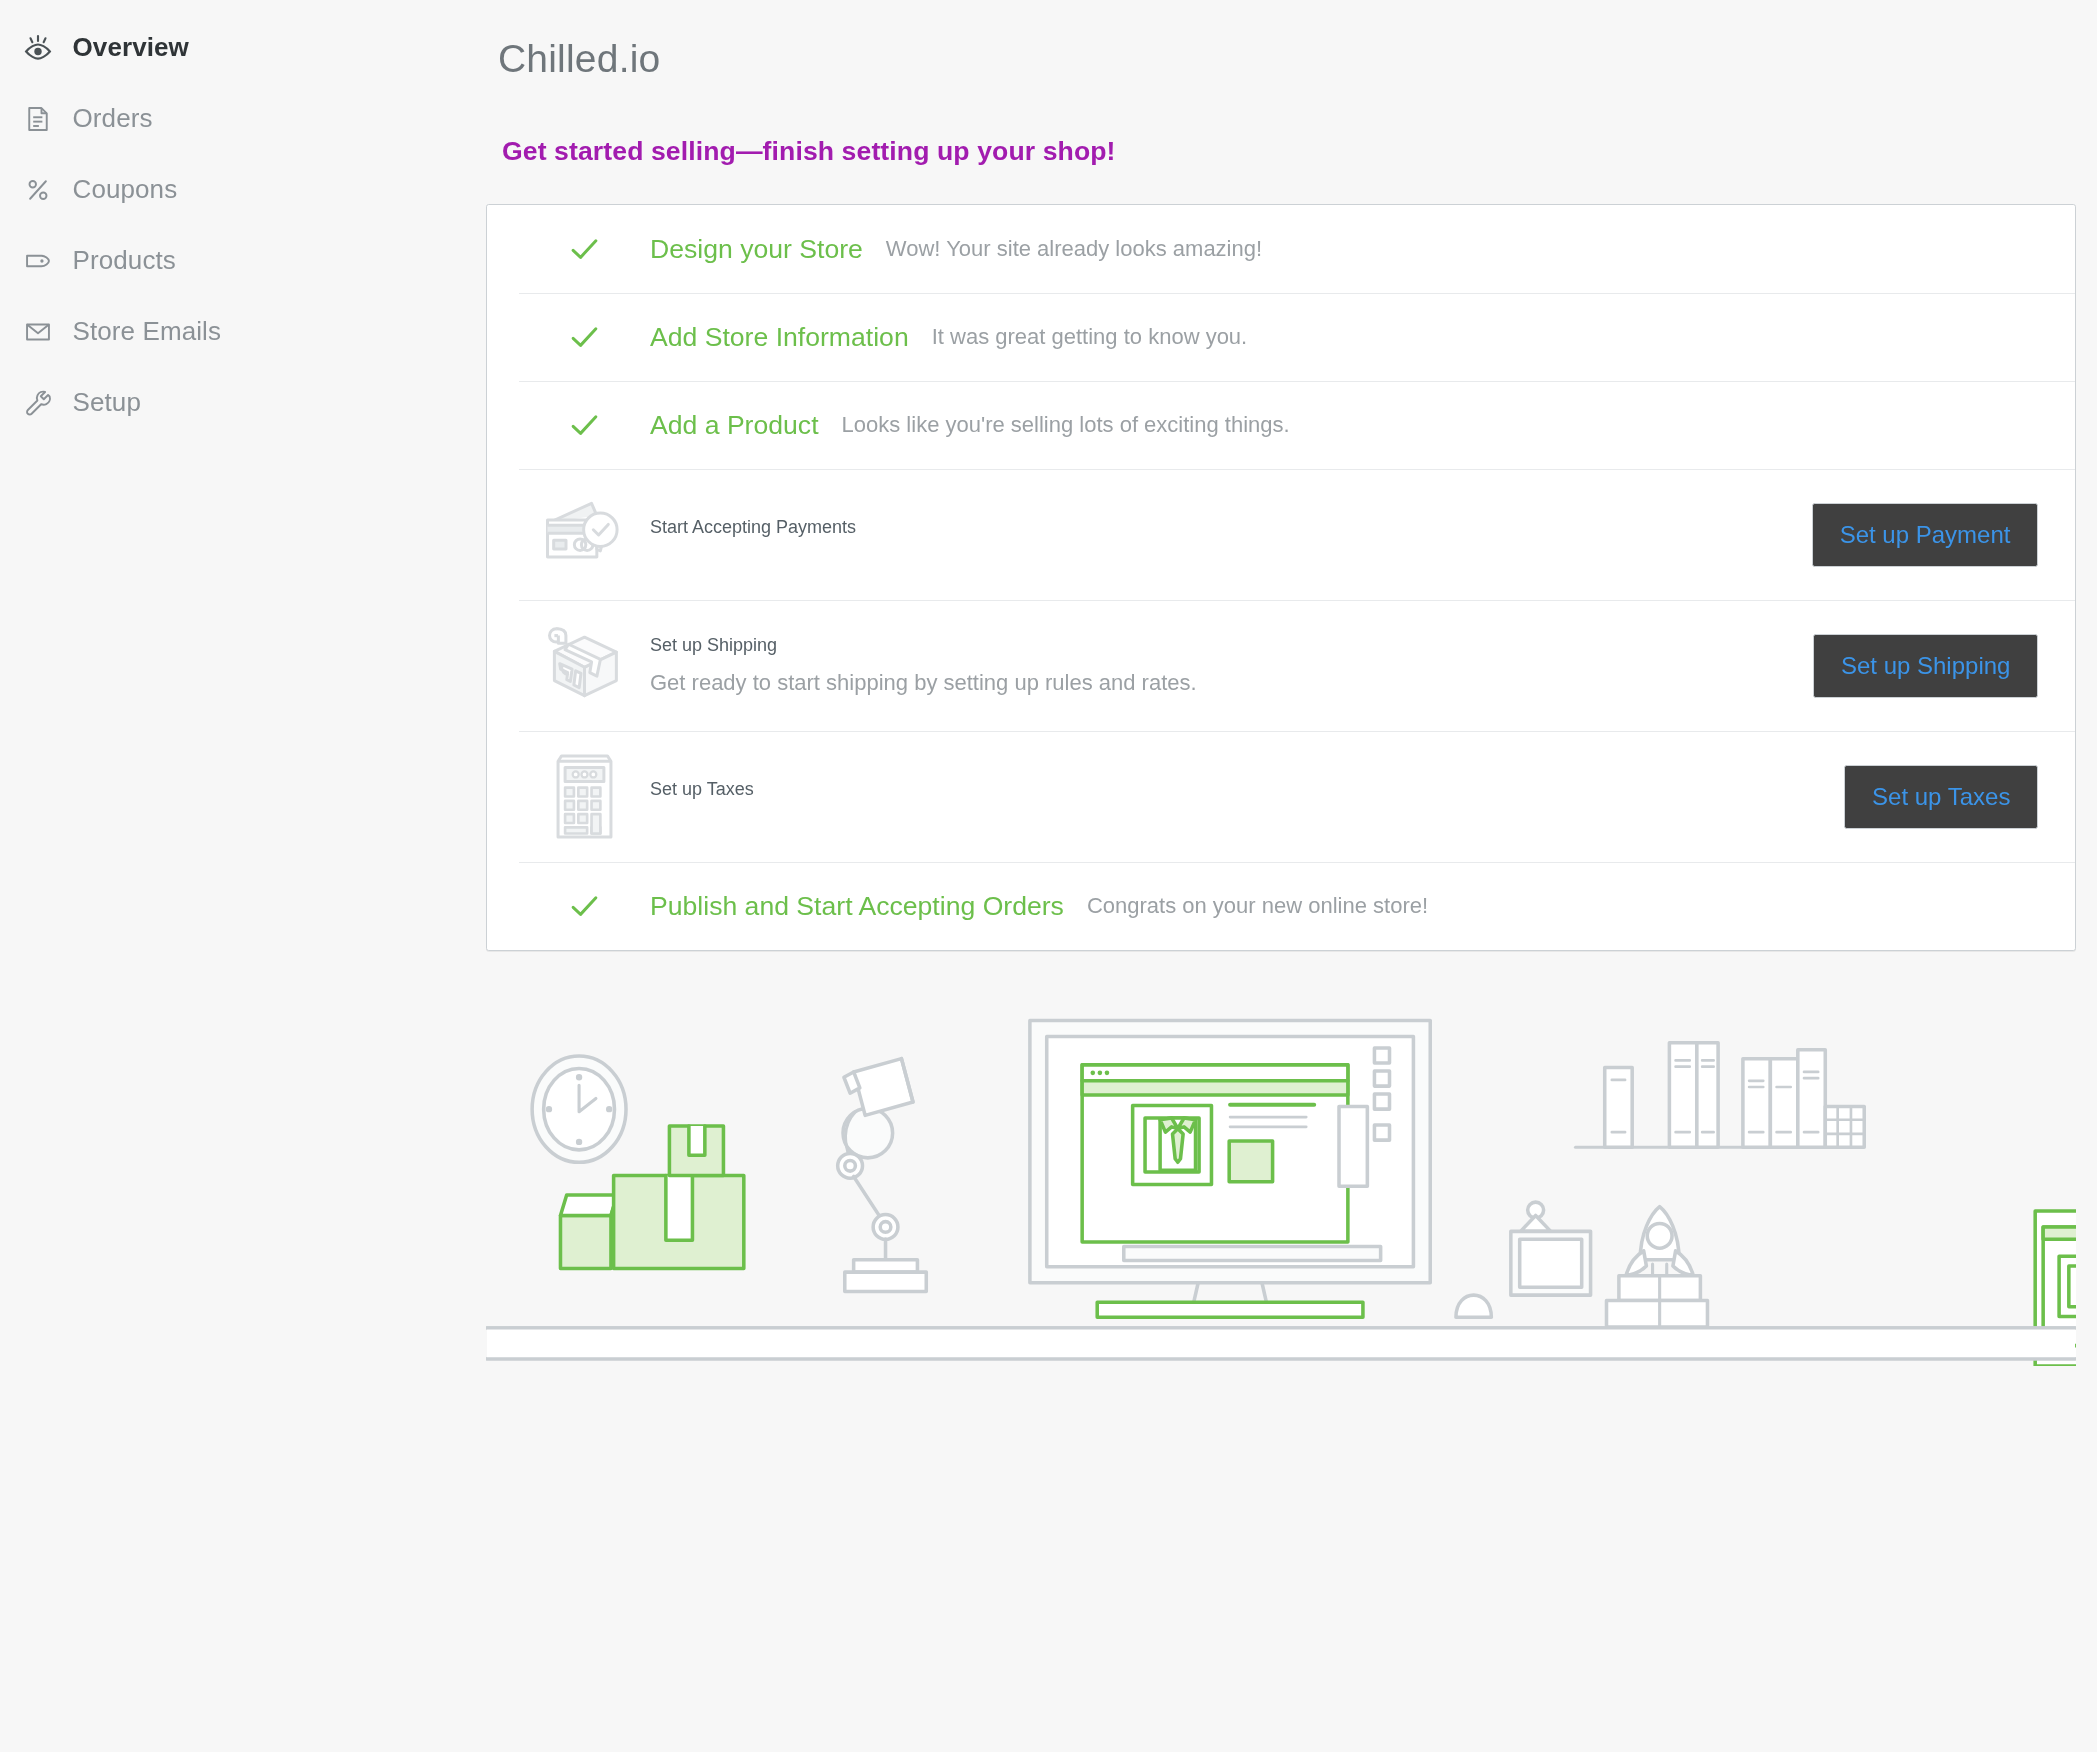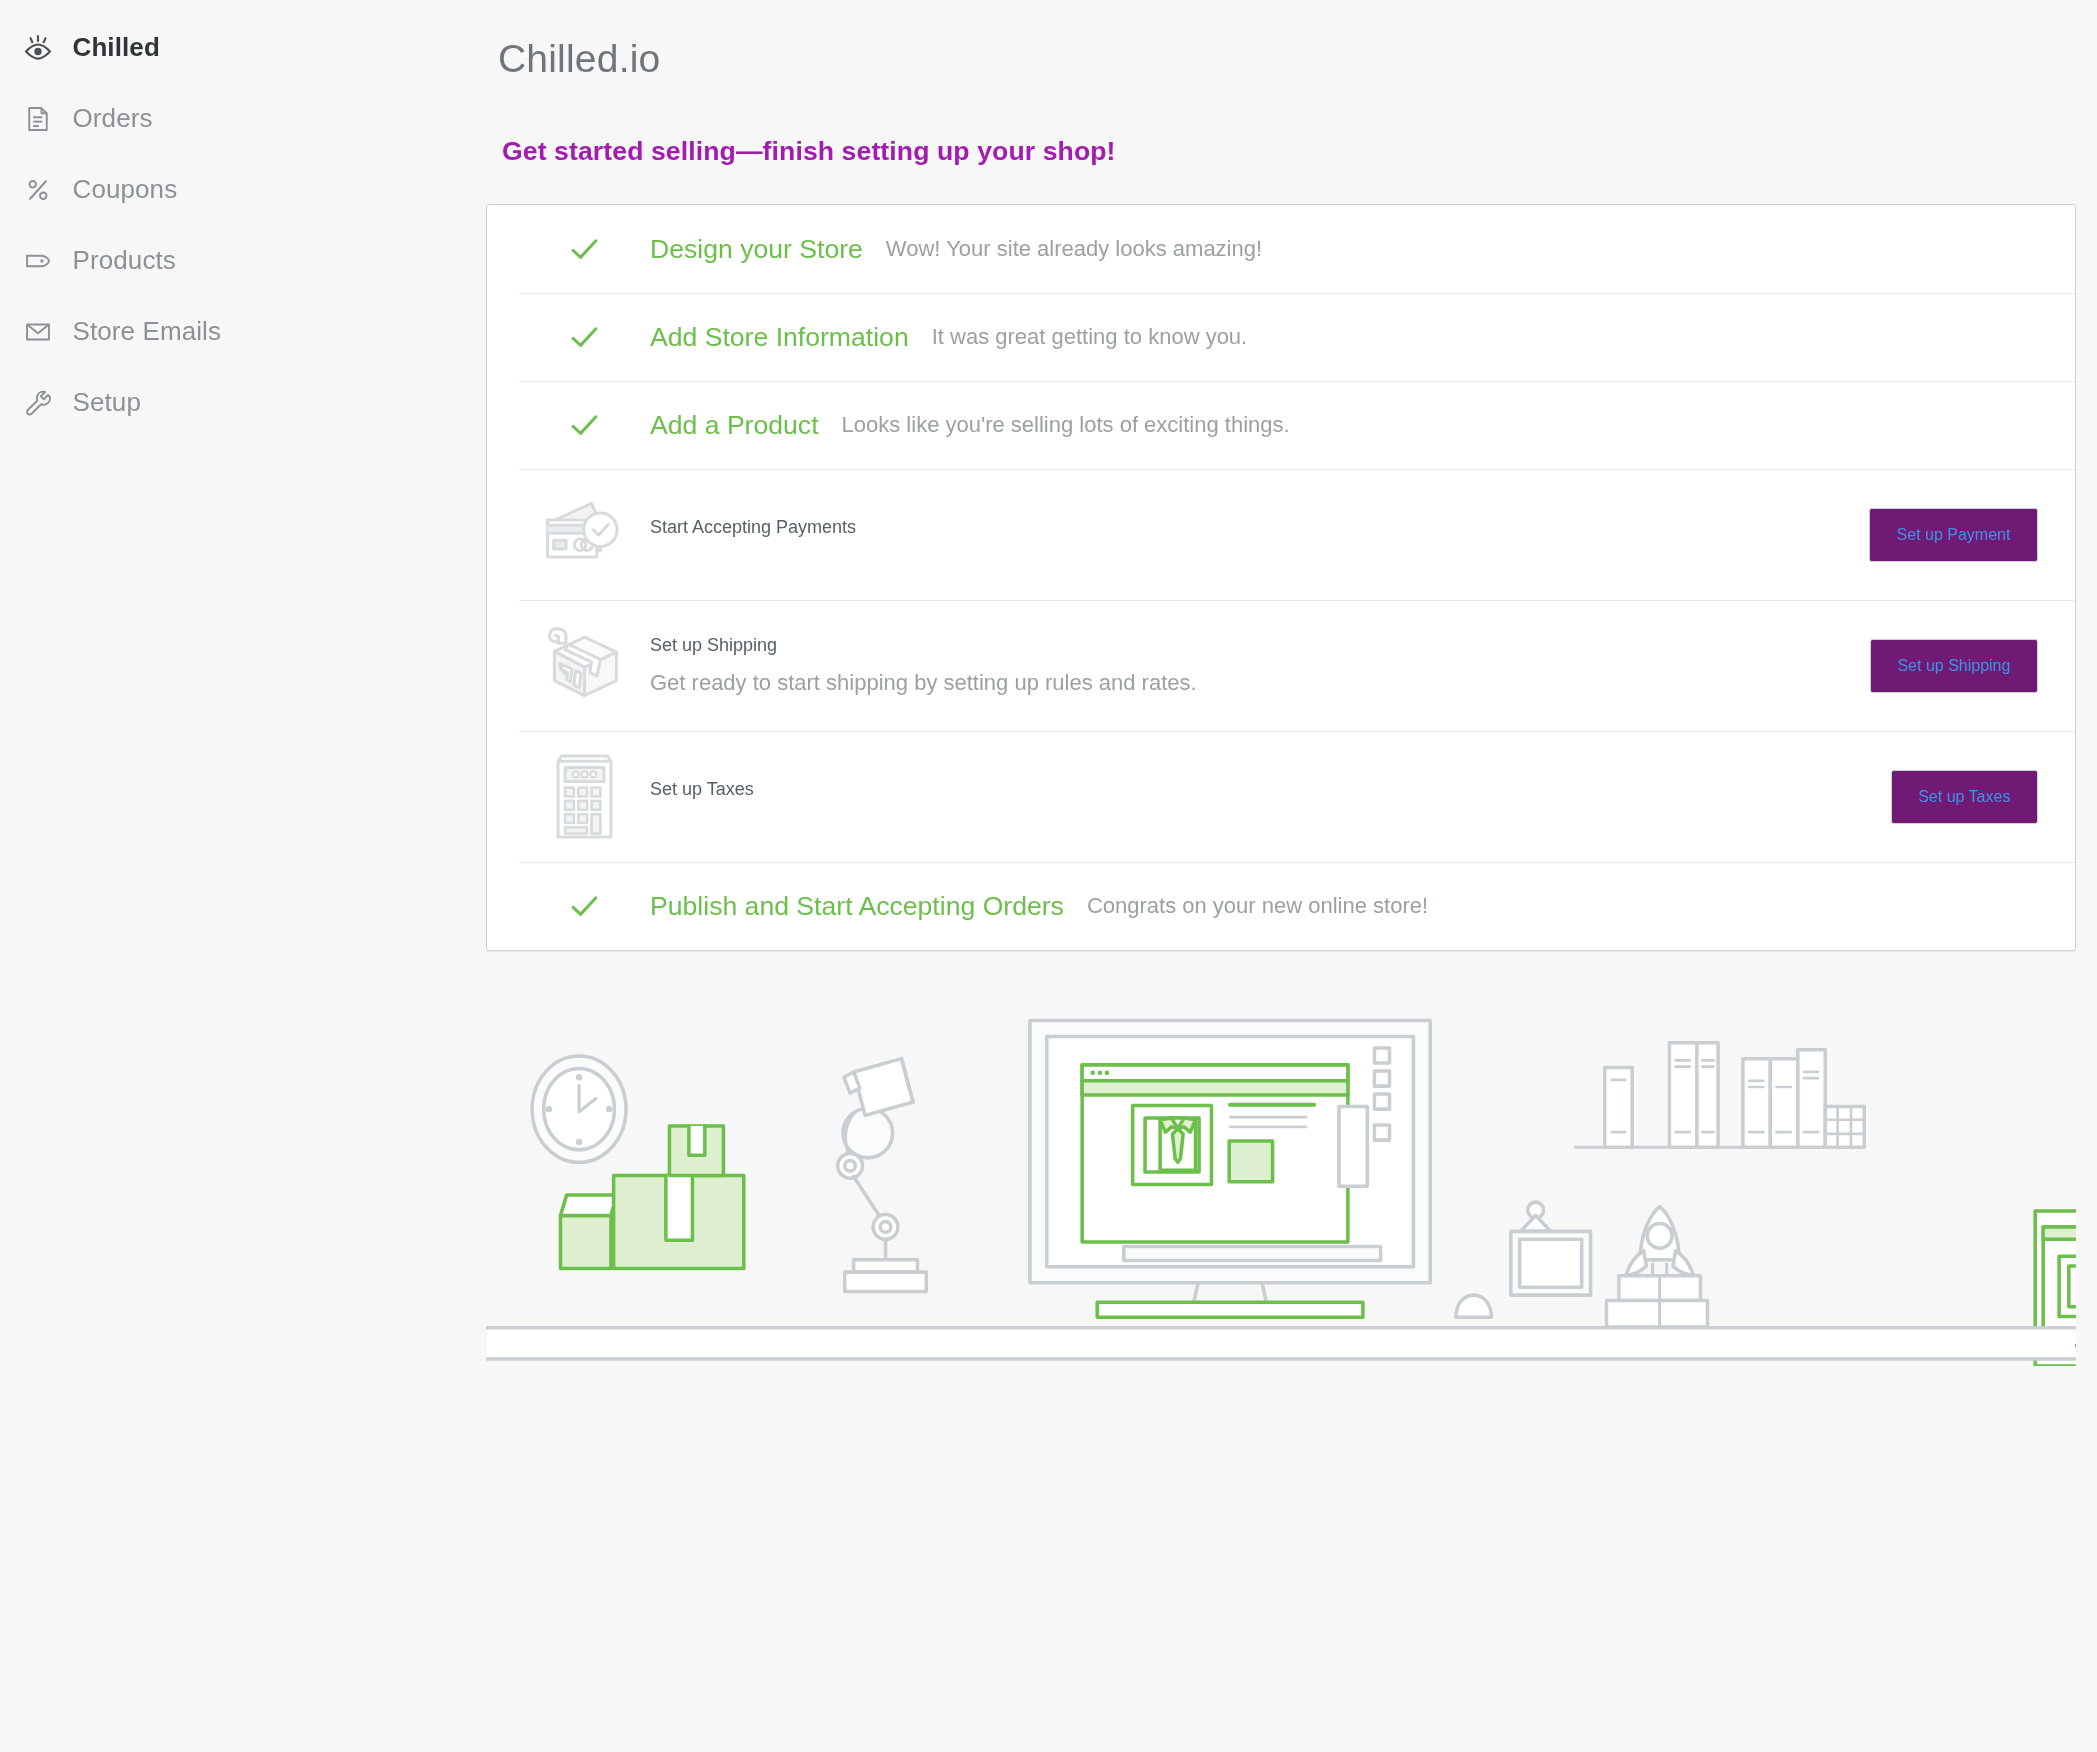--- a/index.html
+++ b/index.html
@@ -132,24 +132,24 @@
     color: #555f66;
     margin-bottom: 14px;
   }
   .todo-sub {
     font-size: 22px;
     color: #9ba0a4;
   }
   .action-btn {
     flex: 0 0 auto;
     border: 0.9px solid #ccd1d5;
-    background: #701a75;
+    background: #404040;
     border-radius: 2.7px;
     color: #3b94e8;
-    font-size: 16px;
+    font-size: 24px;
     font-family: "Liberation Sans", sans-serif;
     padding: 17px 26.6px;
     cursor: pointer;
     white-space: nowrap;
   }
 
   
   .illo-wrap {
     margin-top: 43px;
     width: 1590px;
@@ -169,21 +169,21 @@
     <div class="nav-item active">
       <span class="nav-icon">
         <svg width="30" height="30" viewBox="0 0 34 34" fill="none" stroke="currentColor" stroke-width="2.4" stroke-linecap="round">
           <path d="M3.5 21 C8 15.5 14 13 17 13 C20 13 26 15.5 30.5 21 C26 26.5 20 29 17 29 C14 29 8 26.5 3.5 21 Z" fill="none"></path>
           <circle cx="17" cy="21" r="4.2" fill="currentColor" stroke="none"></circle>
           <path d="M17 3.5 L17 9"></path>
           <path d="M8.5 6 L10.6 10.4"></path>
           <path d="M25.5 6 L23.4 10.4"></path>
         </svg>
       </span>
-      <span class="nav-label">Chilled</span>
+      <span class="nav-label">Overview</span>
     </div>
 
     <div class="nav-item">
       <span class="nav-icon">
         <svg width="28" height="28" viewBox="0 0 32 32" fill="none" stroke="currentColor" stroke-width="2.2" stroke-linejoin="round">
           <path d="M6 3.5 H20 L26 9.5 V28.5 H6 Z"></path>
           <path d="M20 3.5 V9.5 H26"></path>
           <path d="M10.5 14 H21"></path>
           <path d="M10.5 19 H21"></path>
           <path d="M10.5 24 H17"></path>

